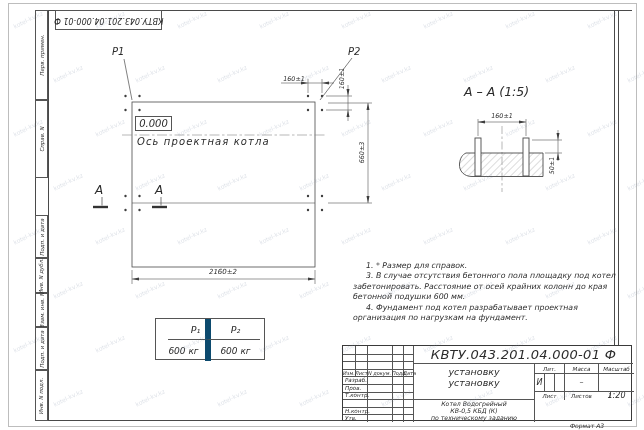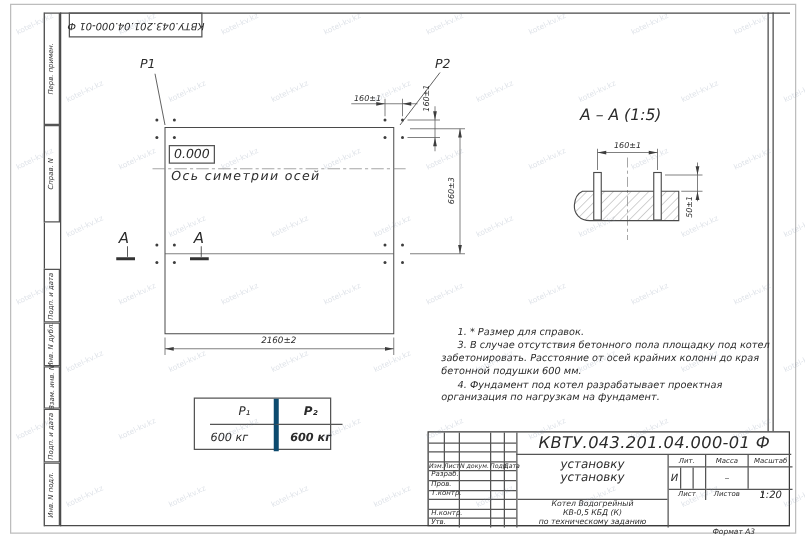--- a/index.html
+++ b/index.html
@@ -29,21 +29,21 @@
   .dim { font-size:6.4px; font-style:italic; color:#2b2b2b; }
   .lbl { font-style:italic; color:#2b2b2b; }
 
   #notes { left:353px; top:261px; width:268px; font-size:7.8px; line-height:10.4px; font-style:italic; color:#2b2b2b; }
   #notes p { text-indent:13px; }
 
   #load-table { left:155px; top:318px; width:110px; height:42px; border:1px solid #555; }
   #load-table .cell { position:absolute; width:55px; height:21px; display:flex; align-items:center; justify-content:center; font-style:italic; }
   #load-table .hdr { font-size:9.5px; border-bottom:1px solid #555; }
   #load-table .val { font-size:9px; top:21px; }
-  #load-table .c2 { left:63px; border-left:4px solid #0c4a6e;font-weight:bold; }
+  #load-table .c2 { left:49px; border-left:6px solid #0c4a6e; }
 
   #tb { left:342px; top:345px; width:290px; height:76px; border:1.2px solid #3a3a3a; background:transparent; }
   #tb .cell-line { background:#555; }
   #tb-num { left:70px; top:0; width:220px; height:18px; border-left:1px solid #555; border-bottom:1px solid #555;
             font-size:13px; font-style:italic; letter-spacing:.3px; }
   #tb-mid { left:70px; top:18px; width:121px; height:58px; border-left:1px solid #555; }
   #tb-title { height:36px; border-bottom:1px solid #555; padding-top:2px; font-size:9.5px; line-height:11px; font-style:italic; text-align:center; }
   #tb-sub { height:22px; padding-top:1px; font-size:6.2px; line-height:6.9px; font-style:italic; text-align:center; }
   #tb-right { left:191px; top:18px; width:99px; height:58px; border-left:1px solid #555; }
   .tbr { position:absolute; display:flex; align-items:center; justify-content:center; font-style:italic; }
@@ -171,21 +171,21 @@
   </g>
 
   <path d="M466,153 H543 V176.5 H472 C464,176.5 459,171 459.5,164 C460,158 462.5,154.5 466,153 Z" fill="url(#hatch)" stroke="#4a4a4a" stroke-width="0.9"></path>
   <rect x="475" y="138" width="6" height="38" fill="#fff" stroke="#4a4a4a" stroke-width="0.9"></rect>
   <rect x="523" y="138" width="6" height="38" fill="#fff" stroke="#4a4a4a" stroke-width="0.9"></rect>
 </svg>
 
 <div class="abs lbl" style="left:112px;top:46px;font-size:10px">P1</div>
 <div class="abs lbl" style="left:348px;top:46px;font-size:10px">P2</div>
 <div class="abs flexc lbl" style="left:135px;top:116px;width:37px;height:14.5px;border:0.9px solid #555;font-size:10px">0.000</div>
-<div class="abs lbl nowrap" style="left:137px;top:136px;font-size:10px;letter-spacing:1.1px">Ось симетрии осей</div>
+<div class="abs lbl nowrap" style="left:137px;top:136px;font-size:10px;letter-spacing:1.1px">Ось проектная котла</div>
 <div class="abs lbl" style="left:95px;top:183px;font-size:12px">А</div>
 <div class="abs lbl" style="left:155px;top:183px;font-size:12px">А</div>
 <div class="abs dim ctr" style="left:196px;top:268px;width:54px;font-size:7px">2160±2</div>
 <div class="abs dim ctr rot90" style="left:347px;top:147px;width:32px;height:11px">660±3</div>
 <div class="abs dim ctr" style="left:280px;top:74.5px;width:28px">160±1</div>
 <div class="abs dim ctr rot90" style="left:329px;top:73px;width:28px;height:11px">160±1</div>
 
 <div class="abs lbl nowrap" style="left:464px;top:84px;font-size:12.5px">А – А (1:5)</div>
 <div class="abs dim ctr" style="left:489px;top:112px;width:26px">160±1</div>
 <div class="abs dim ctr rot90" style="left:539px;top:160px;width:28px;height:11px">50±1</div>

